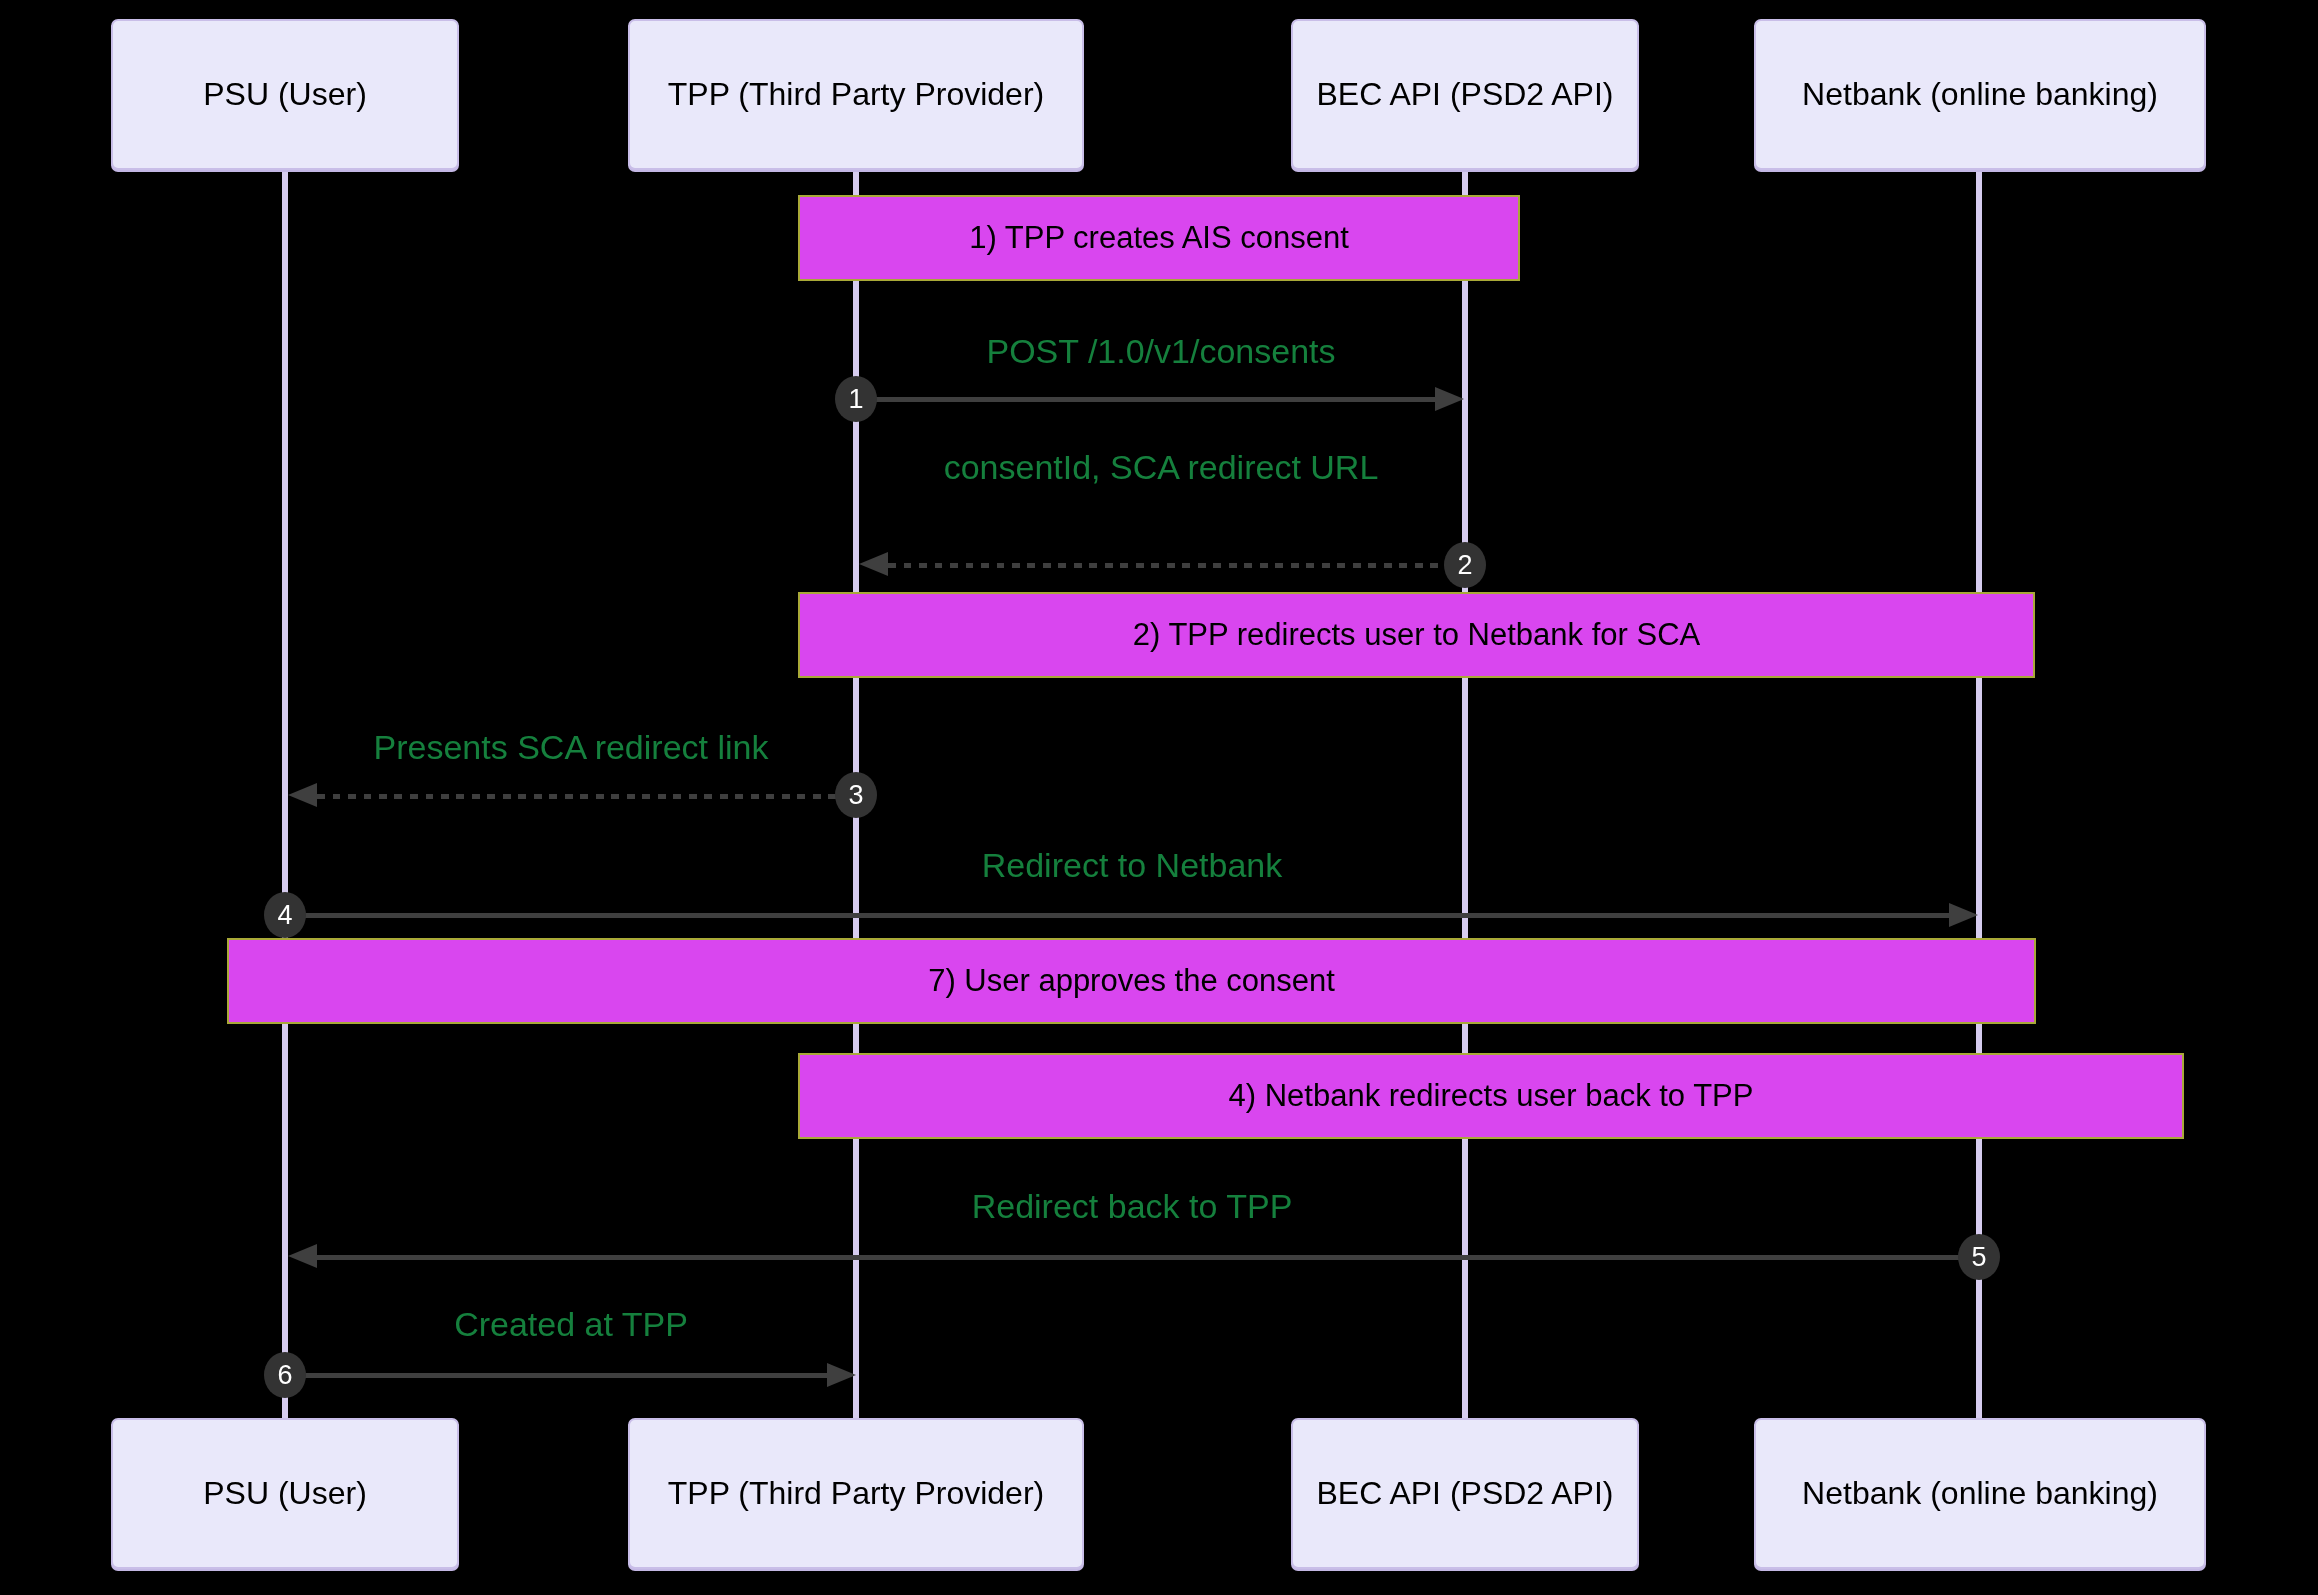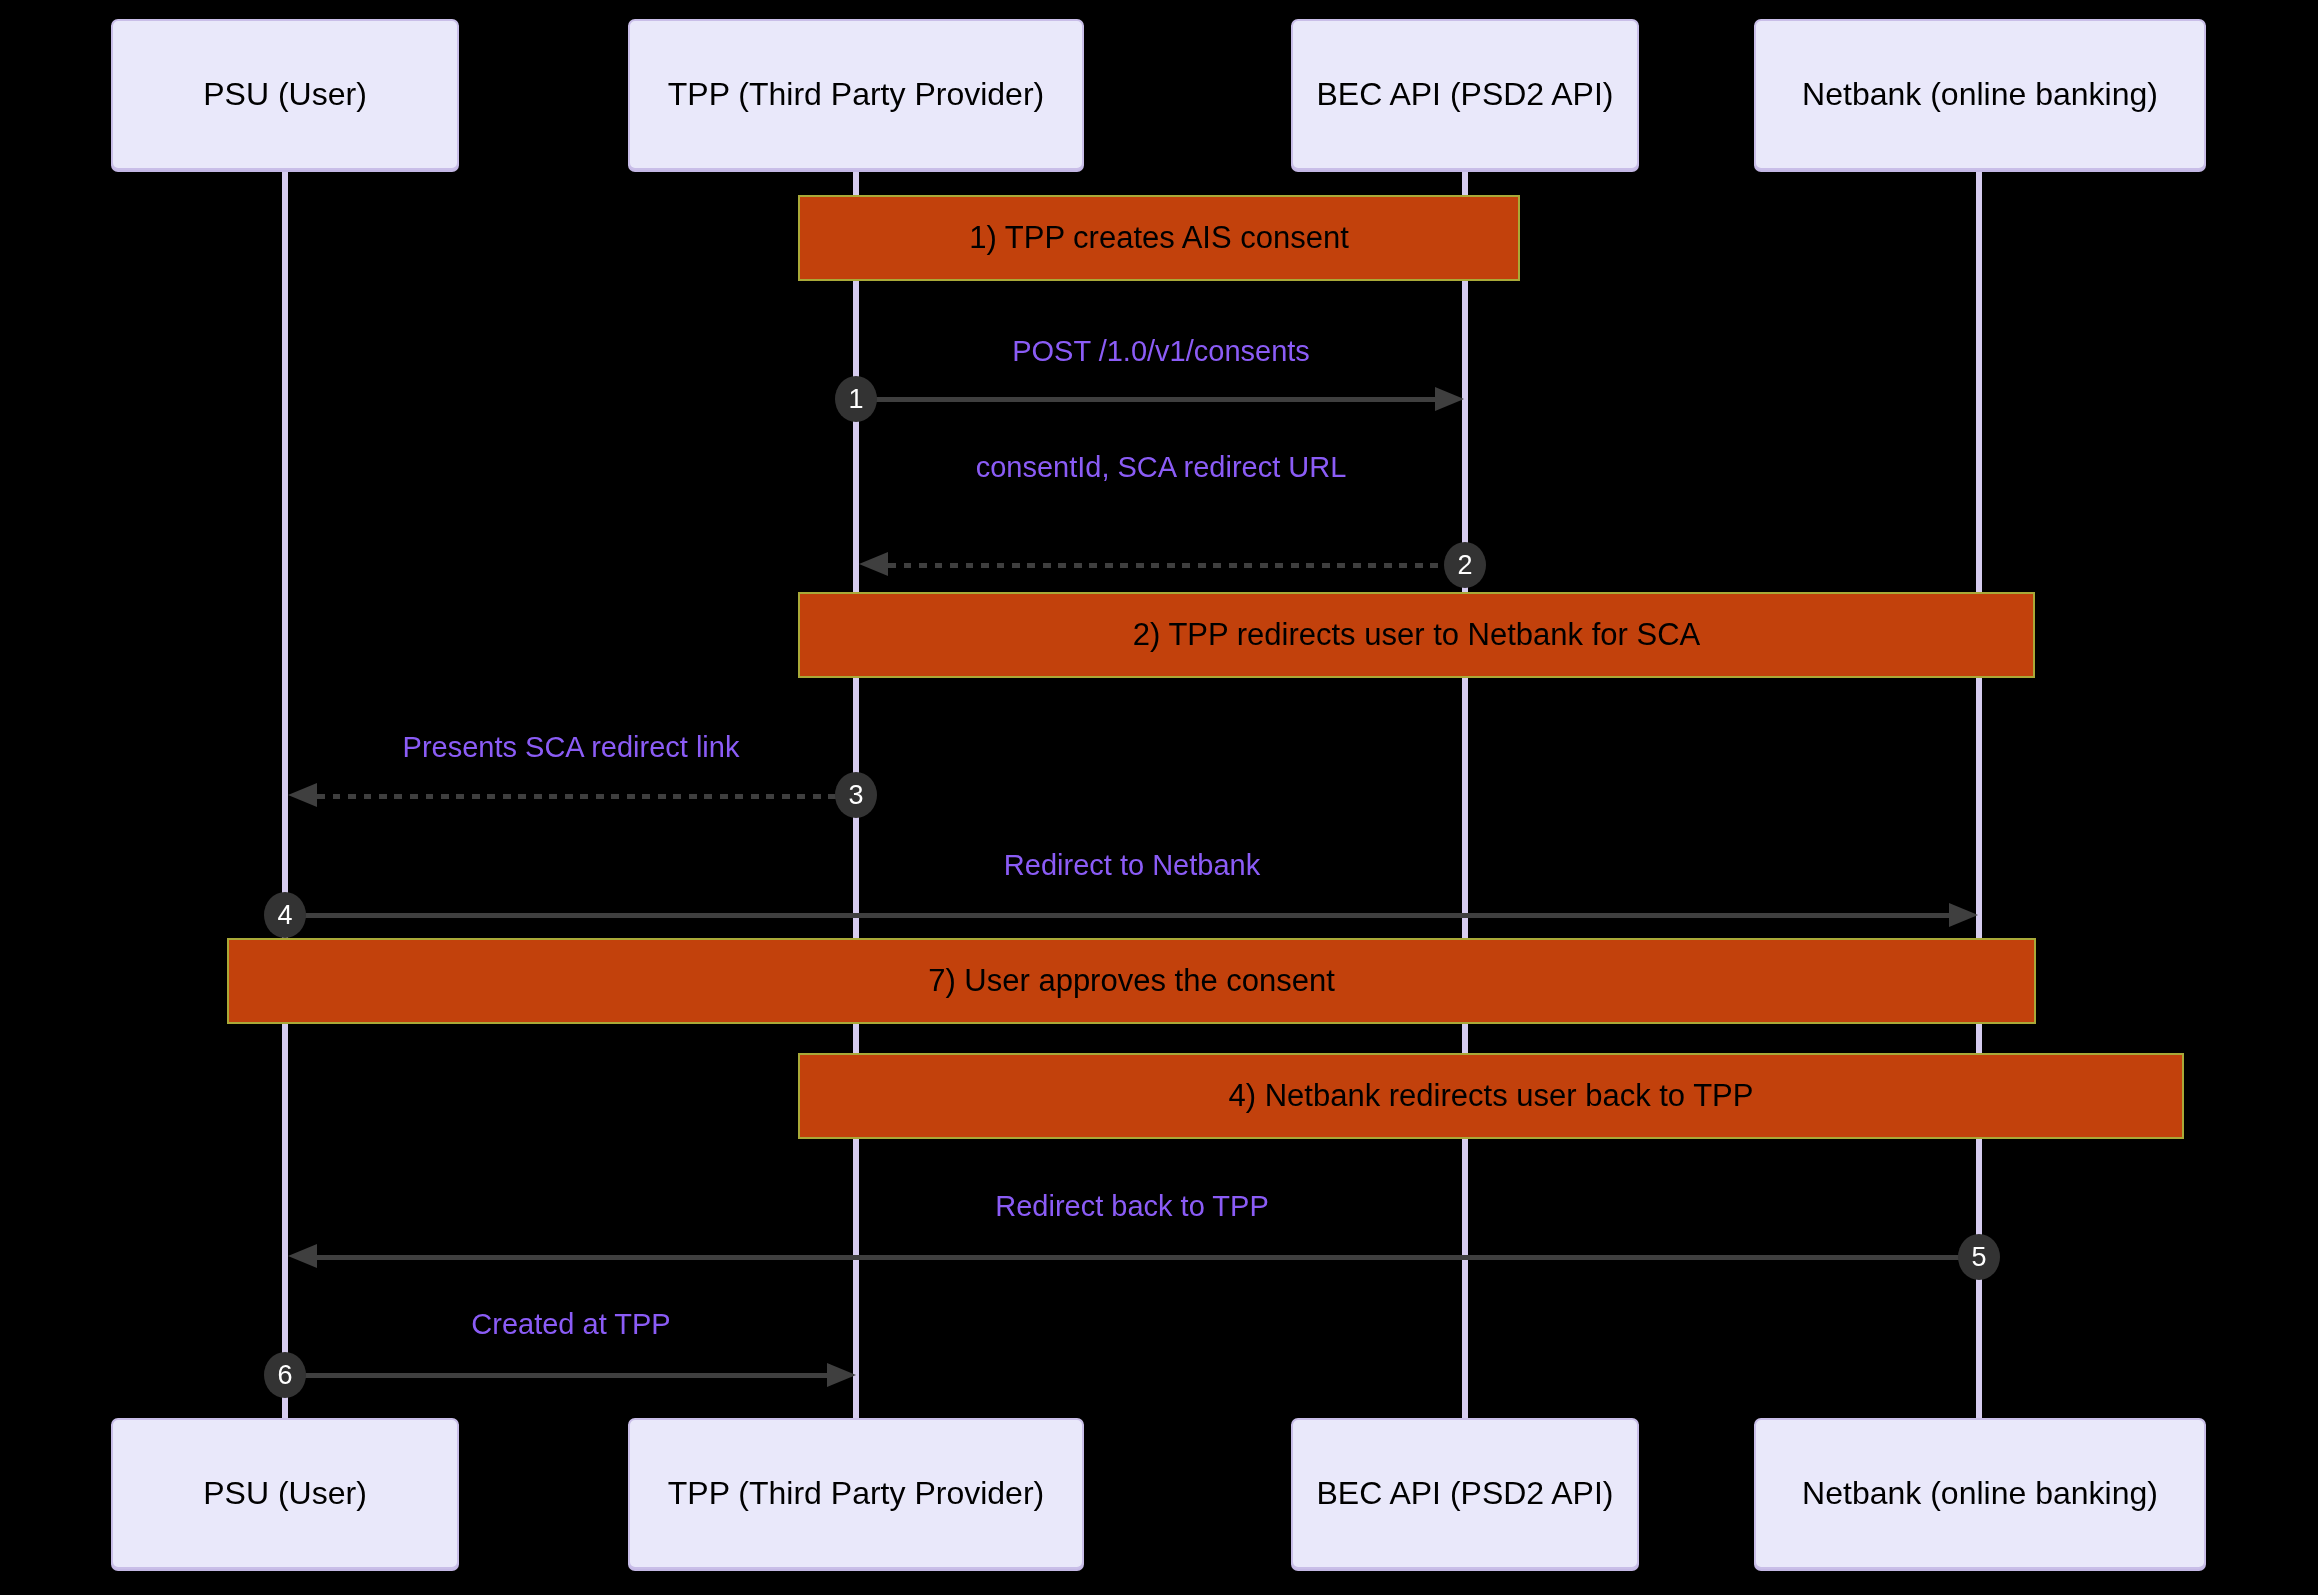--- a/index.html
+++ b/index.html
@@ -21,30 +21,30 @@
     background:#E9E8FA;border:2.1px solid #C9BEE8;border-radius:7px;
     box-sizing:border-box;
     display:flex;align-items:center;justify-content:center;
     font-size:32px;color:#000;z-index:4;
     box-shadow:0 2.1px 0 #C3B7E4;
     white-space:nowrap;
   }
   
   .note{
     position:absolute;height:86px;
-    background:#c2410c;border:2.8px solid #A9A938;
+    background:#d946ef;border:2.8px solid #A9A938;
     box-sizing:border-box;
     display:flex;align-items:center;justify-content:center;
     font-size:31px;color:#000;z-index:3;
     white-space:nowrap;
   }
   
   .msg-label{
     position:absolute;transform:translateX(-50%);
-    color:#8b5cf6;font-size:29px;line-height:45px;
+    color:#15803d;font-size:34px;line-height:45px;
     text-align:center;white-space:nowrap;z-index:2;
   }
   
   .line{position:absolute;height:4.9px;background:#3F3F3F;z-index:2;}
   .line.dashed{
     background:repeating-linear-gradient(90deg,#3F3F3F 0 7.7px,transparent 7.7px 15.5px);
   }
   
   .head{position:absolute;width:0;height:0;z-index:2;
     border-top:12.7px solid transparent;border-bottom:12.7px solid transparent;}

